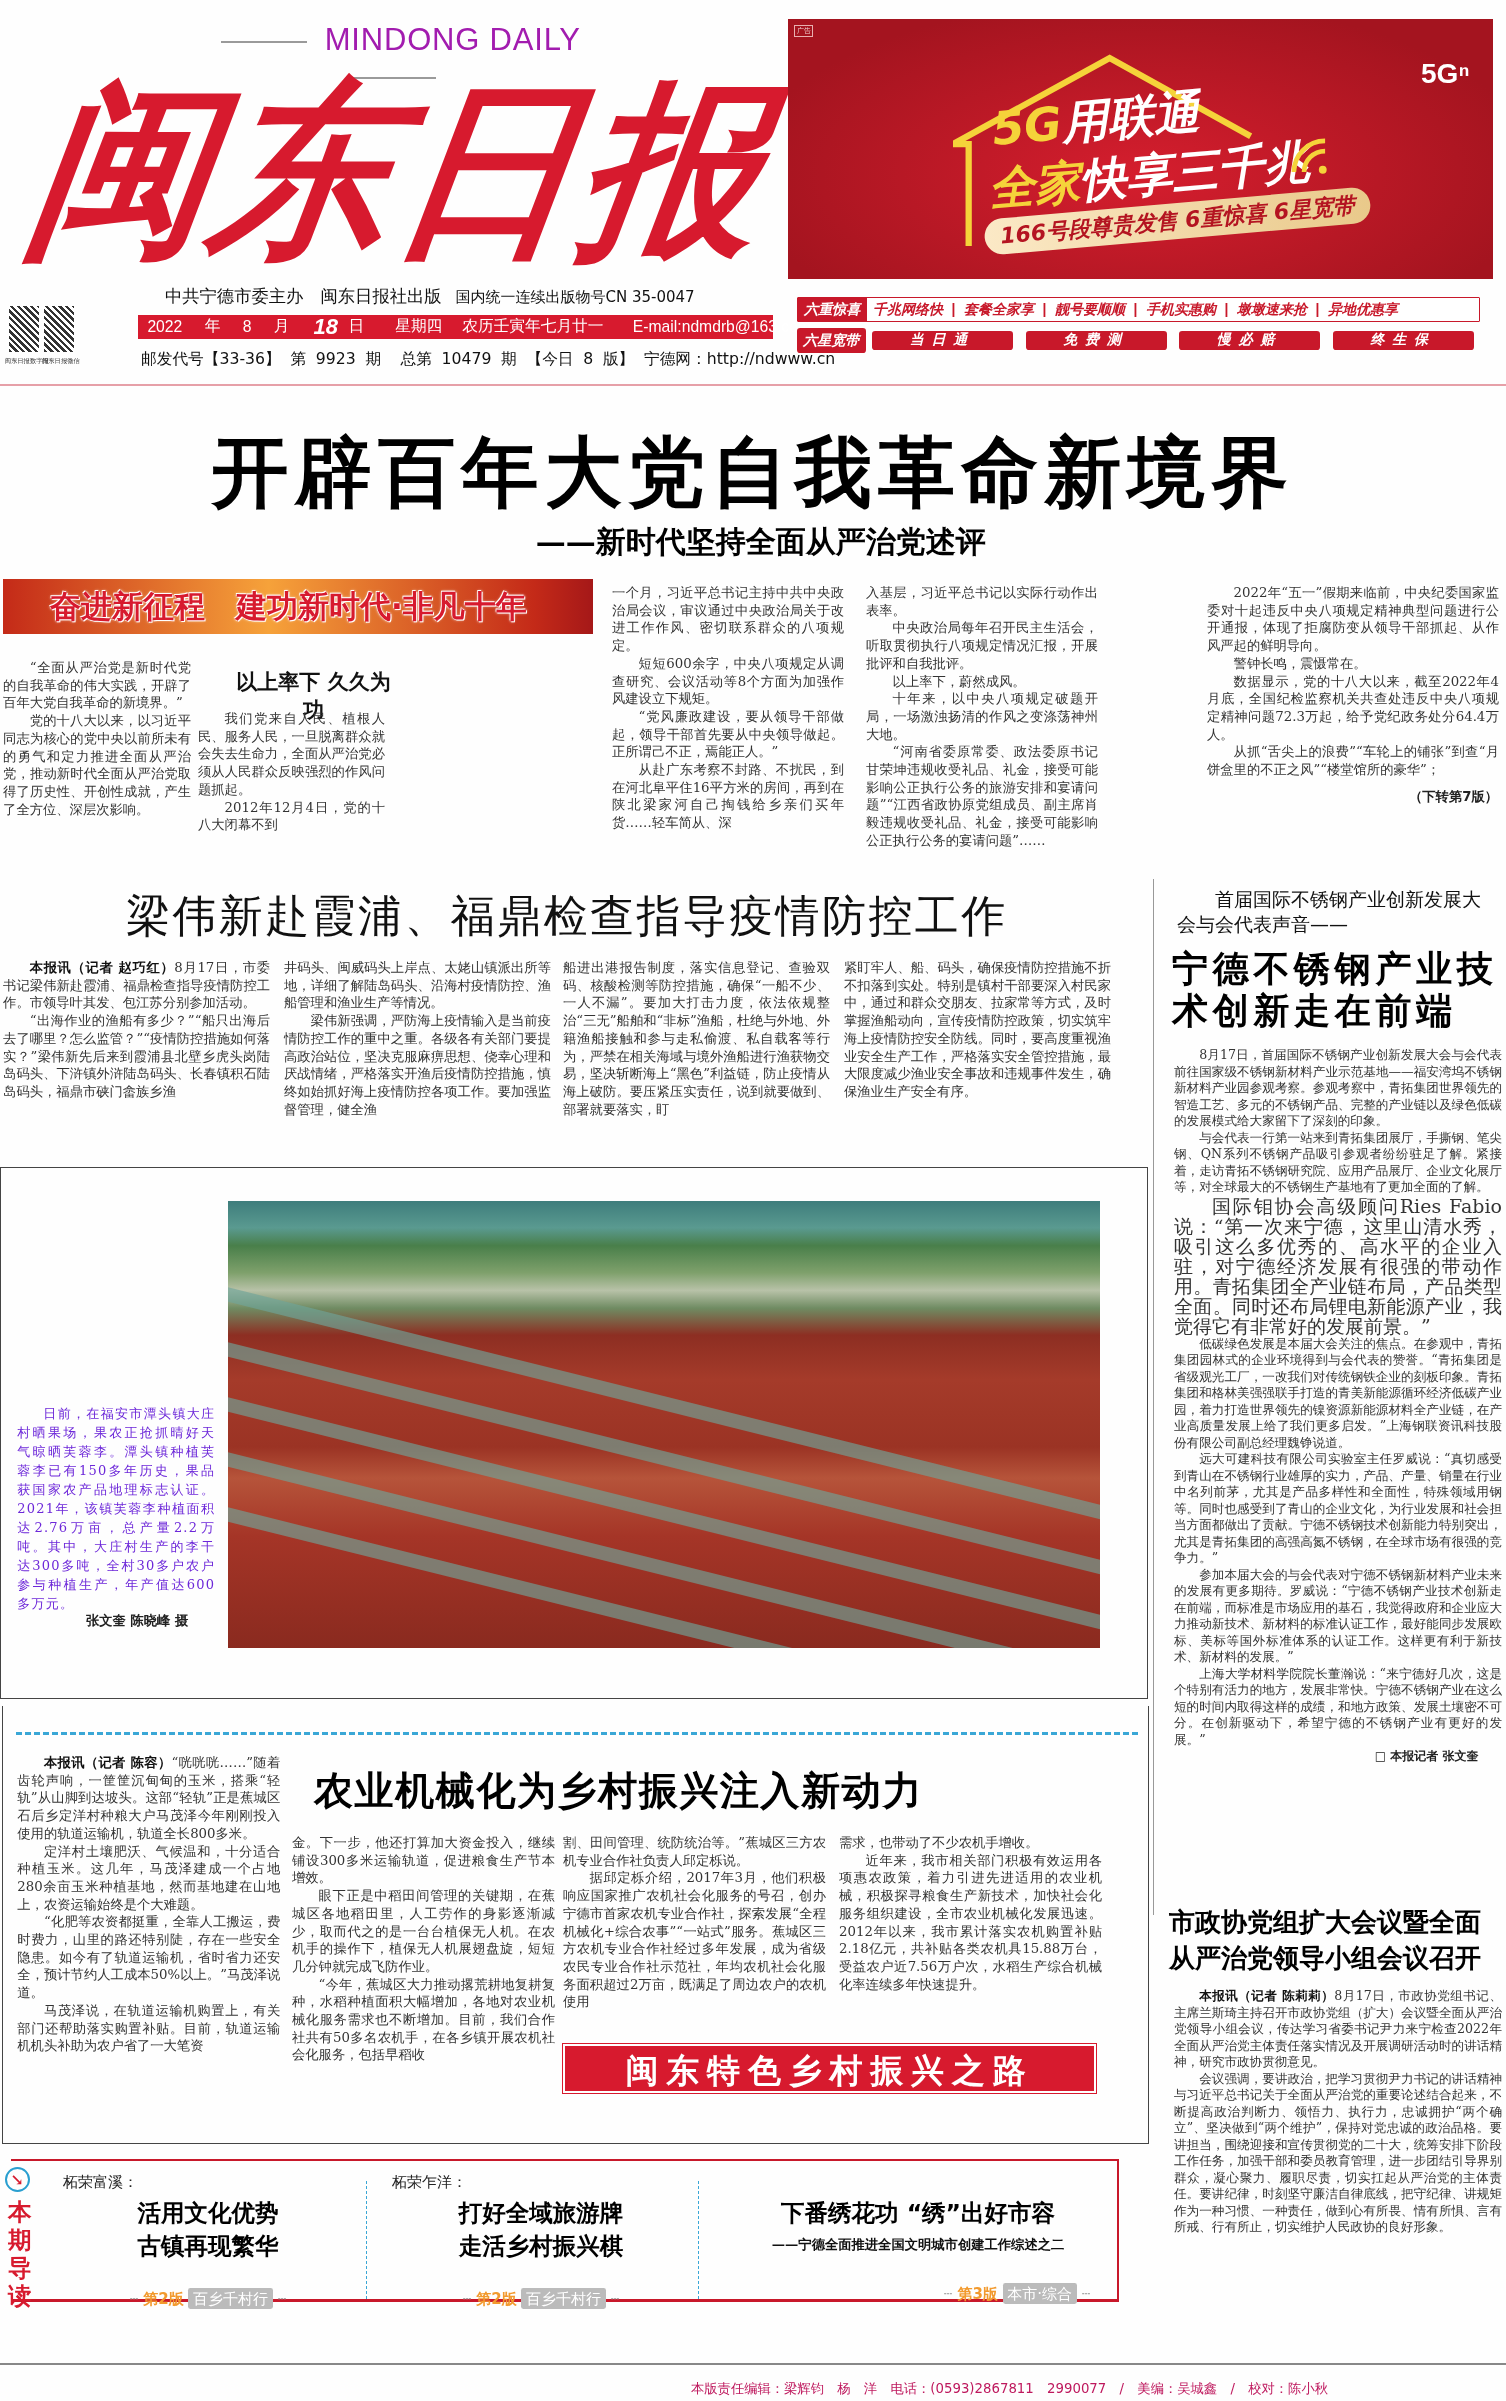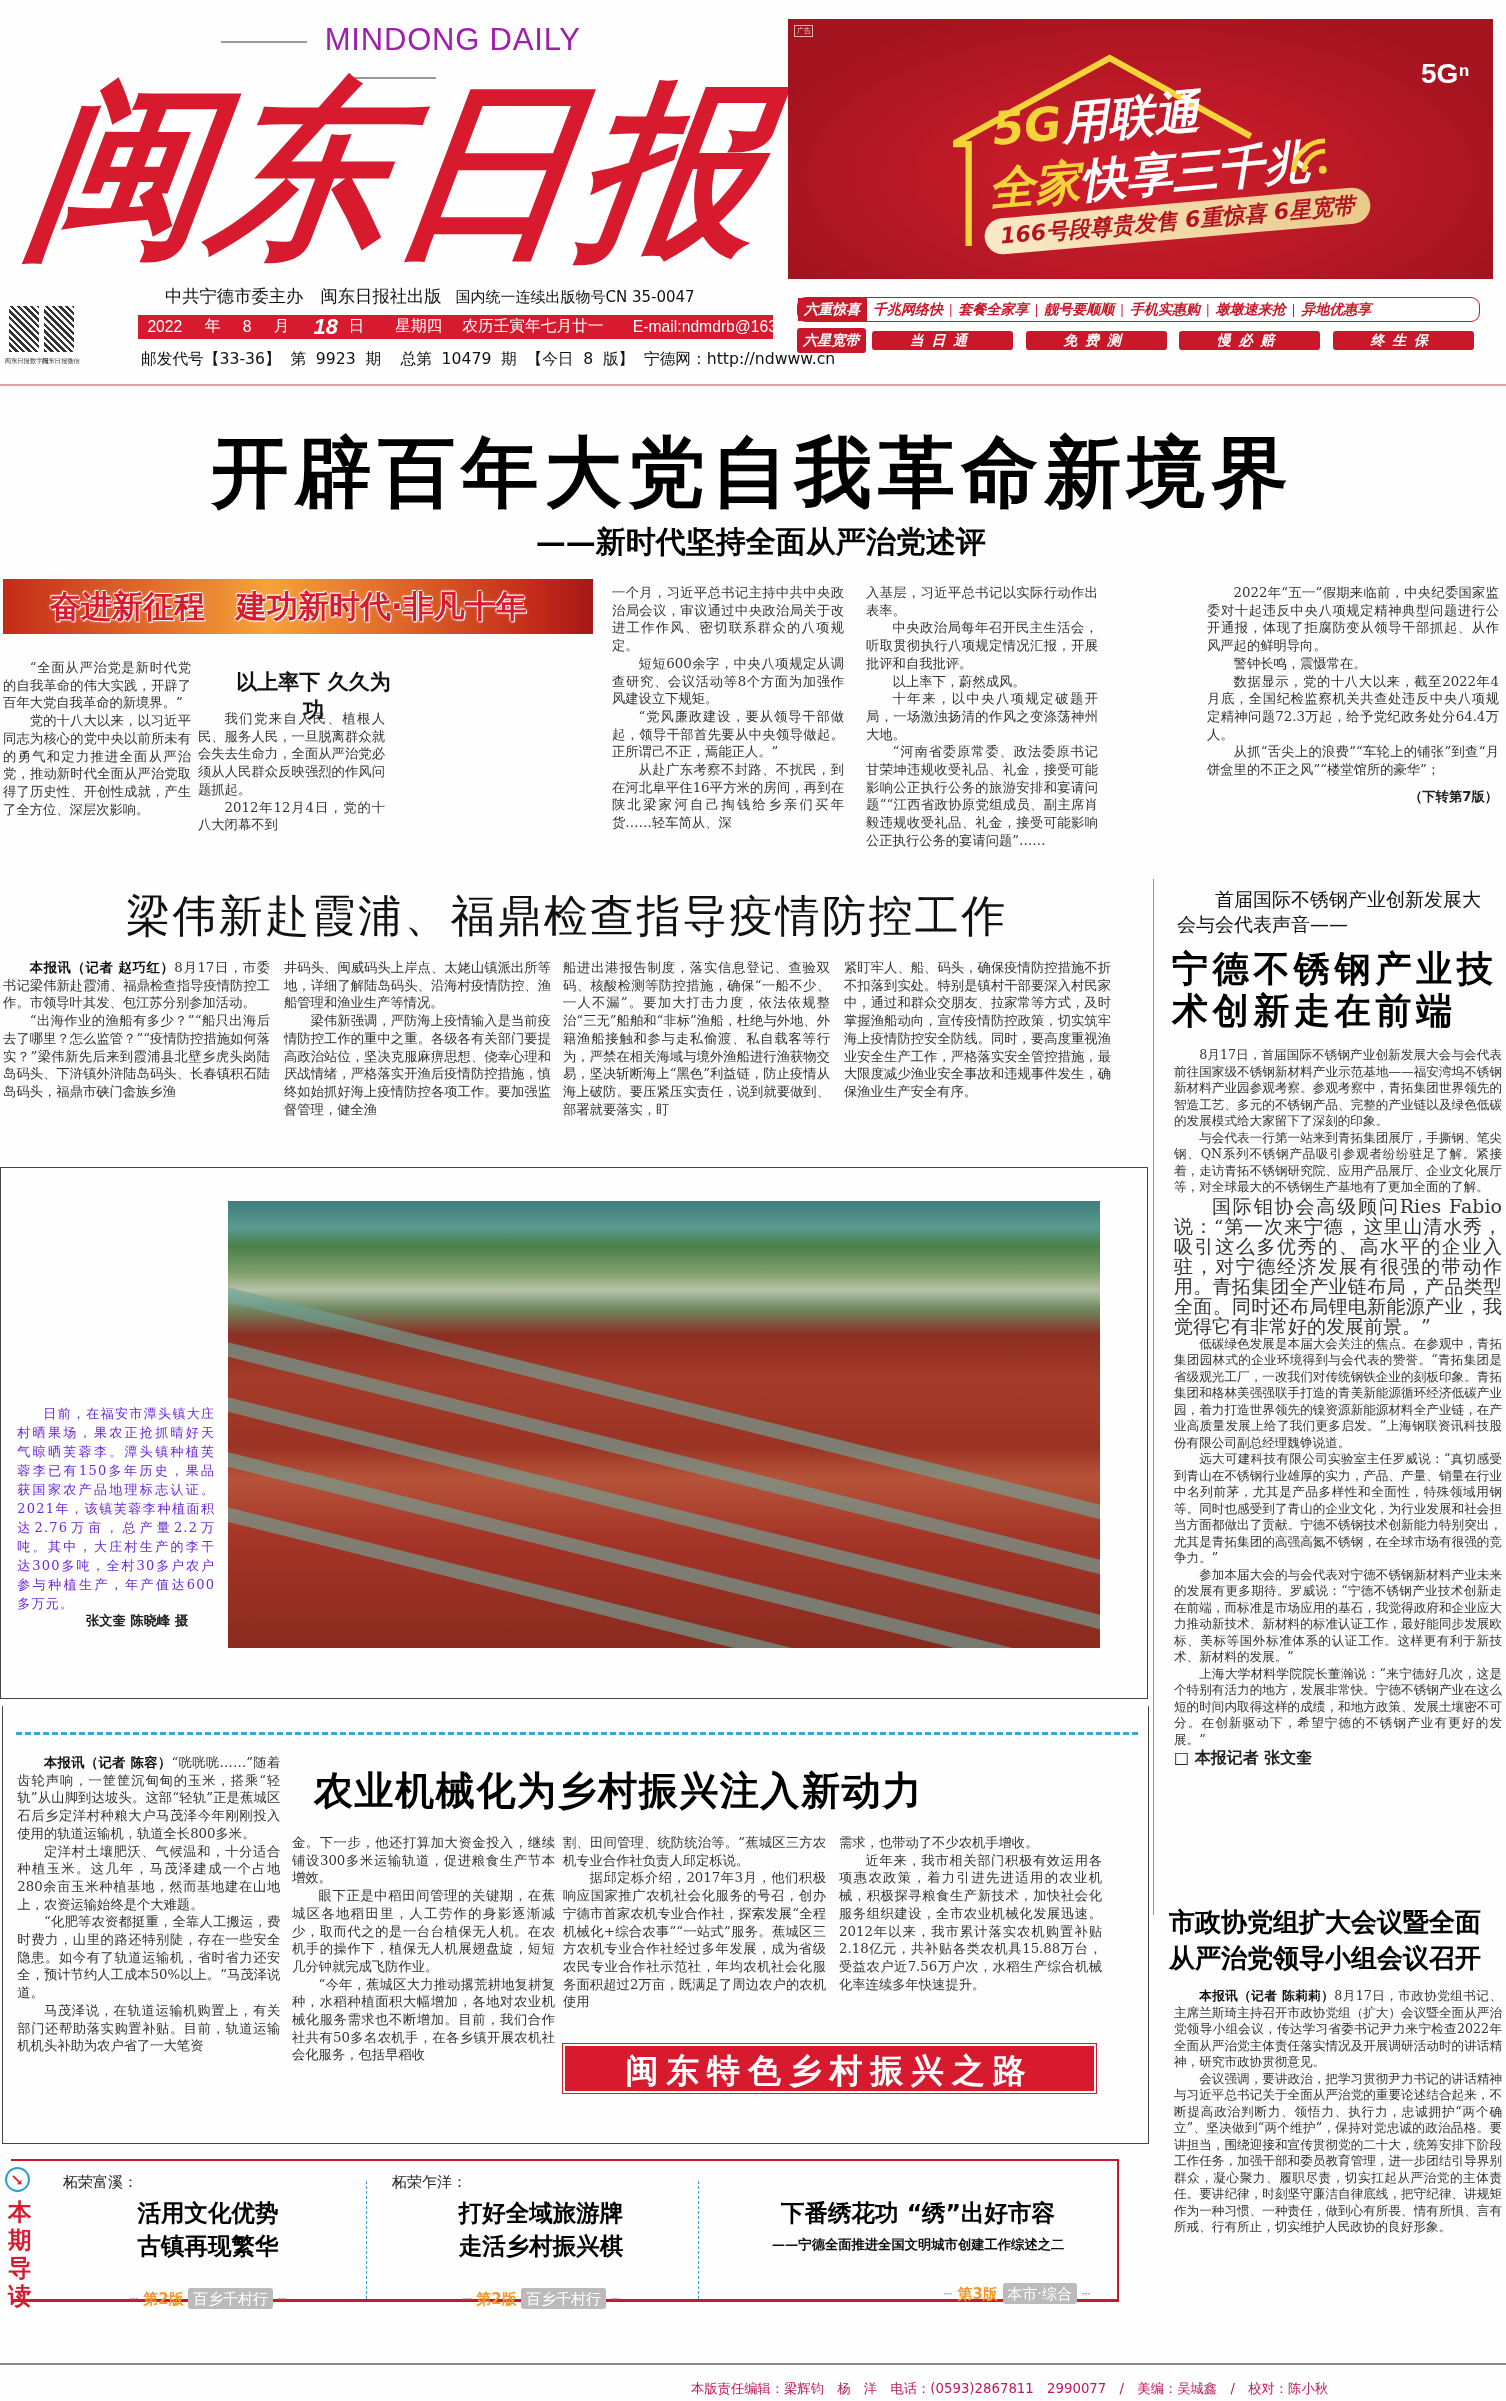--- a/index.html
+++ b/index.html
@@ -23,21 +23,21 @@
 .postline{left:141px;top:349px;font-size:15.7px;font-family:"DejaVu Sans",sans-serif;color:#111;white-space:nowrap;word-spacing:4.7px}
 
 .ad{left:788px;top:19px;width:705px;height:260px;background:radial-gradient(ellipse at 50% 60%,#d51e2e,#a4141f 80%);overflow:hidden}
 .ad .tag{left:6.3px;top:6.3px;border:0.8px solid #e8b0b0;color:#f0d0d0;font-size:7px;padding:0 1.6px}
 .ad .h1{left:204px;top:71px;font-family:"DejaVu Sans",sans-serif;font-weight:bold;font-size:46px;color:#fff;font-style:italic;transform:rotate(-5deg)}
 .ad .h1 .y{color:#f5d33a}
 .ad .h2{left:200px;top:126px;font-family:"DejaVu Sans",sans-serif;font-weight:bold;font-size:46px;color:#fff;font-style:italic;transform:rotate(-5deg)}
 .ad .h2 .y{color:#f5d33a}
 .ad .pill{left:196px;top:184px;background:linear-gradient(90deg,#fbe9c6,#e9c98a);color:#b41421;font-family:"DejaVu Sans",sans-serif;font-weight:bold;font-style:italic;font-size:22px;padding:3.1px 15.7px;border-radius:19px;transform:rotate(-5deg)}
 .ad .g5{right:23.5px;top:39px;color:#fff;font-family:"Liberation Sans",sans-serif;font-size:28px;font-weight:bold}
-.adrow{left:797px;height:25px;border:1.6px solid #c8182a;border-radius:9px;display:flex;align-items:center;font-family:Liberation Serif, serif;font-weight:bold;font-size:14px;color:#c8182a;background:#fff}
+.adrow{left:797px;height:25px;border:1.6px solid #c8182a;border-radius:1px;display:flex;align-items:center;font-family:Liberation Mono, monospace;font-weight:bold;font-size:14px;color:#c8182a;background:#fff}
 .adrow .lab{background:#c8182a;color:#fff;height:100%;display:flex;align-items:center;padding:0 6.3px;font-style:italic}
 .adrow .it{padding:0 6.3px;white-space:nowrap;font-style:italic}
 .adrow2 .chip{background:#c8182a;color:#fff;margin:0 6.3px;flex:1;text-align:center;border-radius:3.1px;height:19px;line-height:19px;letter-spacing:7.8px;font-style:italic}
 .hr-red{left:0;top:384px;width:1506px;height:1.6px;background:#e6a0a8}
 
 .headline{left:0;top:422px;width:1506px;text-align:center;font-family:"DejaVu Sans",sans-serif;font-weight:bold;font-size:77px;letter-spacing:6.3px;color:#000}
 .subhead{left:0;top:522px;width:1506px;text-align:center;font-family:"DejaVu Serif",serif;font-weight:bold;font-size:30px;color:#000;padding-left:15.7px}
 
 .banner{left:3.1px;top:579px;width:590px;height:55px;background:linear-gradient(90deg,#c42a18,#f6a23a 45%,#c42a18 90%,#a51818);display:flex;align-items:center;padding-left:47px}
 .banner span{font-family:"DejaVu Sans",sans-serif;font-weight:bold;font-size:31px;color:#d71a2e;text-shadow:0 0 1.6px #fff,0 0 3.1px #fff,0.8px 0.8px 0 #fff,-0.8px -0.8px 0 #fff}
@@ -193,21 +193,21 @@
 <div class="abs kicker">首届国际不锈钢产业创新发展大会与会代表声音——</div>
 <div class="abs sidetitle">宁德不锈钢产业技术创新走在前端</div>
 <div class="col" style="left:1174px;top:1047px;width:328px">
   <p class="body" style="font-size:12.6px;line-height:16.5px">8月17日，首届国际不锈钢产业创新发展大会与会代表前往国家级不锈钢新材料产业示范基地——福安湾坞不锈钢新材料产业园参观考察。参观考察中，青拓集团世界领先的智造工艺、多元的不锈钢产品、完整的产业链以及绿色低碳的发展模式给大家留下了深刻的印象。</p>
   <p class="body" style="font-size:12.6px;line-height:16.5px">与会代表一行第一站来到青拓集团展厅，手撕钢、笔尖钢、QN系列不锈钢产品吸引参观者纷纷驻足了解。紧接着，走访青拓不锈钢研究院、应用产品展厅、企业文化展厅等，对全球最大的不锈钢生产基地有了更加全面的了解。</p>
   <p class="body" style="font-size:19px;line-height:20px">国际钼协会高级顾问Ries Fabio说：“第一次来宁德，这里山清水秀，吸引这么多优秀的、高水平的企业入驻，对宁德经济发展有很强的带动作用。青拓集团全产业链布局，产品类型全面。同时还布局锂电新能源产业，我觉得它有非常好的发展前景。”</p>
   <p class="body" style="font-size:12.6px;line-height:16.5px">低碳绿色发展是本届大会关注的焦点。在参观中，青拓集团园林式的企业环境得到与会代表的赞誉。“青拓集团是省级观光工厂，一改我们对传统钢铁企业的刻板印象。青拓集团和格林美强强联手打造的青美新能源循环经济低碳产业园，着力打造世界领先的镍资源新能源材料全产业链，在产业高质量发展上给了我们更多启发。”上海钢联资讯科技股份有限公司副总经理魏铮说道。</p>
   <p class="body" style="font-size:12.6px;line-height:16.5px">远大可建科技有限公司实验室主任罗威说：“真切感受到青山在不锈钢行业雄厚的实力，产品、产量、销量在行业中名列前茅，尤其是产品多样性和全面性，特殊领域用钢等。同时也感受到了青山的企业文化，为行业发展和社会担当方面都做出了贡献。宁德不锈钢技术创新能力特别突出，尤其是青拓集团的高强高氮不锈钢，在全球市场有很强的竞争力。”</p>
   <p class="body" style="font-size:12.6px;line-height:16.5px">参加本届大会的与会代表对宁德不锈钢新材料产业未来的发展有更多期待。罗威说：“宁德不锈钢产业技术创新走在前端，而标准是市场应用的基石，我觉得政府和企业应大力推动新技术、新材料的标准认证工作，最好能同步发展欧标、美标等国外标准体系的认证工作。这样更有利于新技术、新材料的发展。”</p>
   <p class="body" style="font-size:12.6px;line-height:16.5px">上海大学材料学院院长董瀚说：“来宁德好几次，这是个特别有活力的地方，发展非常快。宁德不锈钢产业在这么短的时间内取得这样的成绩，和地方政策、发展土壤密不可分。在创新驱动下，希望宁德的不锈钢产业有更好的发展。”</p>
-  <p class="sans" style="text-align:left;font-weight:bold;font-size:16px;padding-right:23.5px">□ 本报记者 张文奎</p>
+  <p class="sans" style="text-align:right;font-weight:bold;font-size:12px;padding-right:23.5px">□ 本报记者 张文奎</p>
 </div>
 
 <div class="abs photoframe"></div>
 <div class="abs photo">
   <div class="row" style="top:204px;width:1098px"></div>
   <div class="row" style="top:259px;width:1098px"></div>
   <div class="row" style="top:314px;width:1098px"></div>
   <div class="row" style="top:369px;width:1098px"></div>
   <div class="row" style="top:424px;width:1098px"></div>
 </div>

